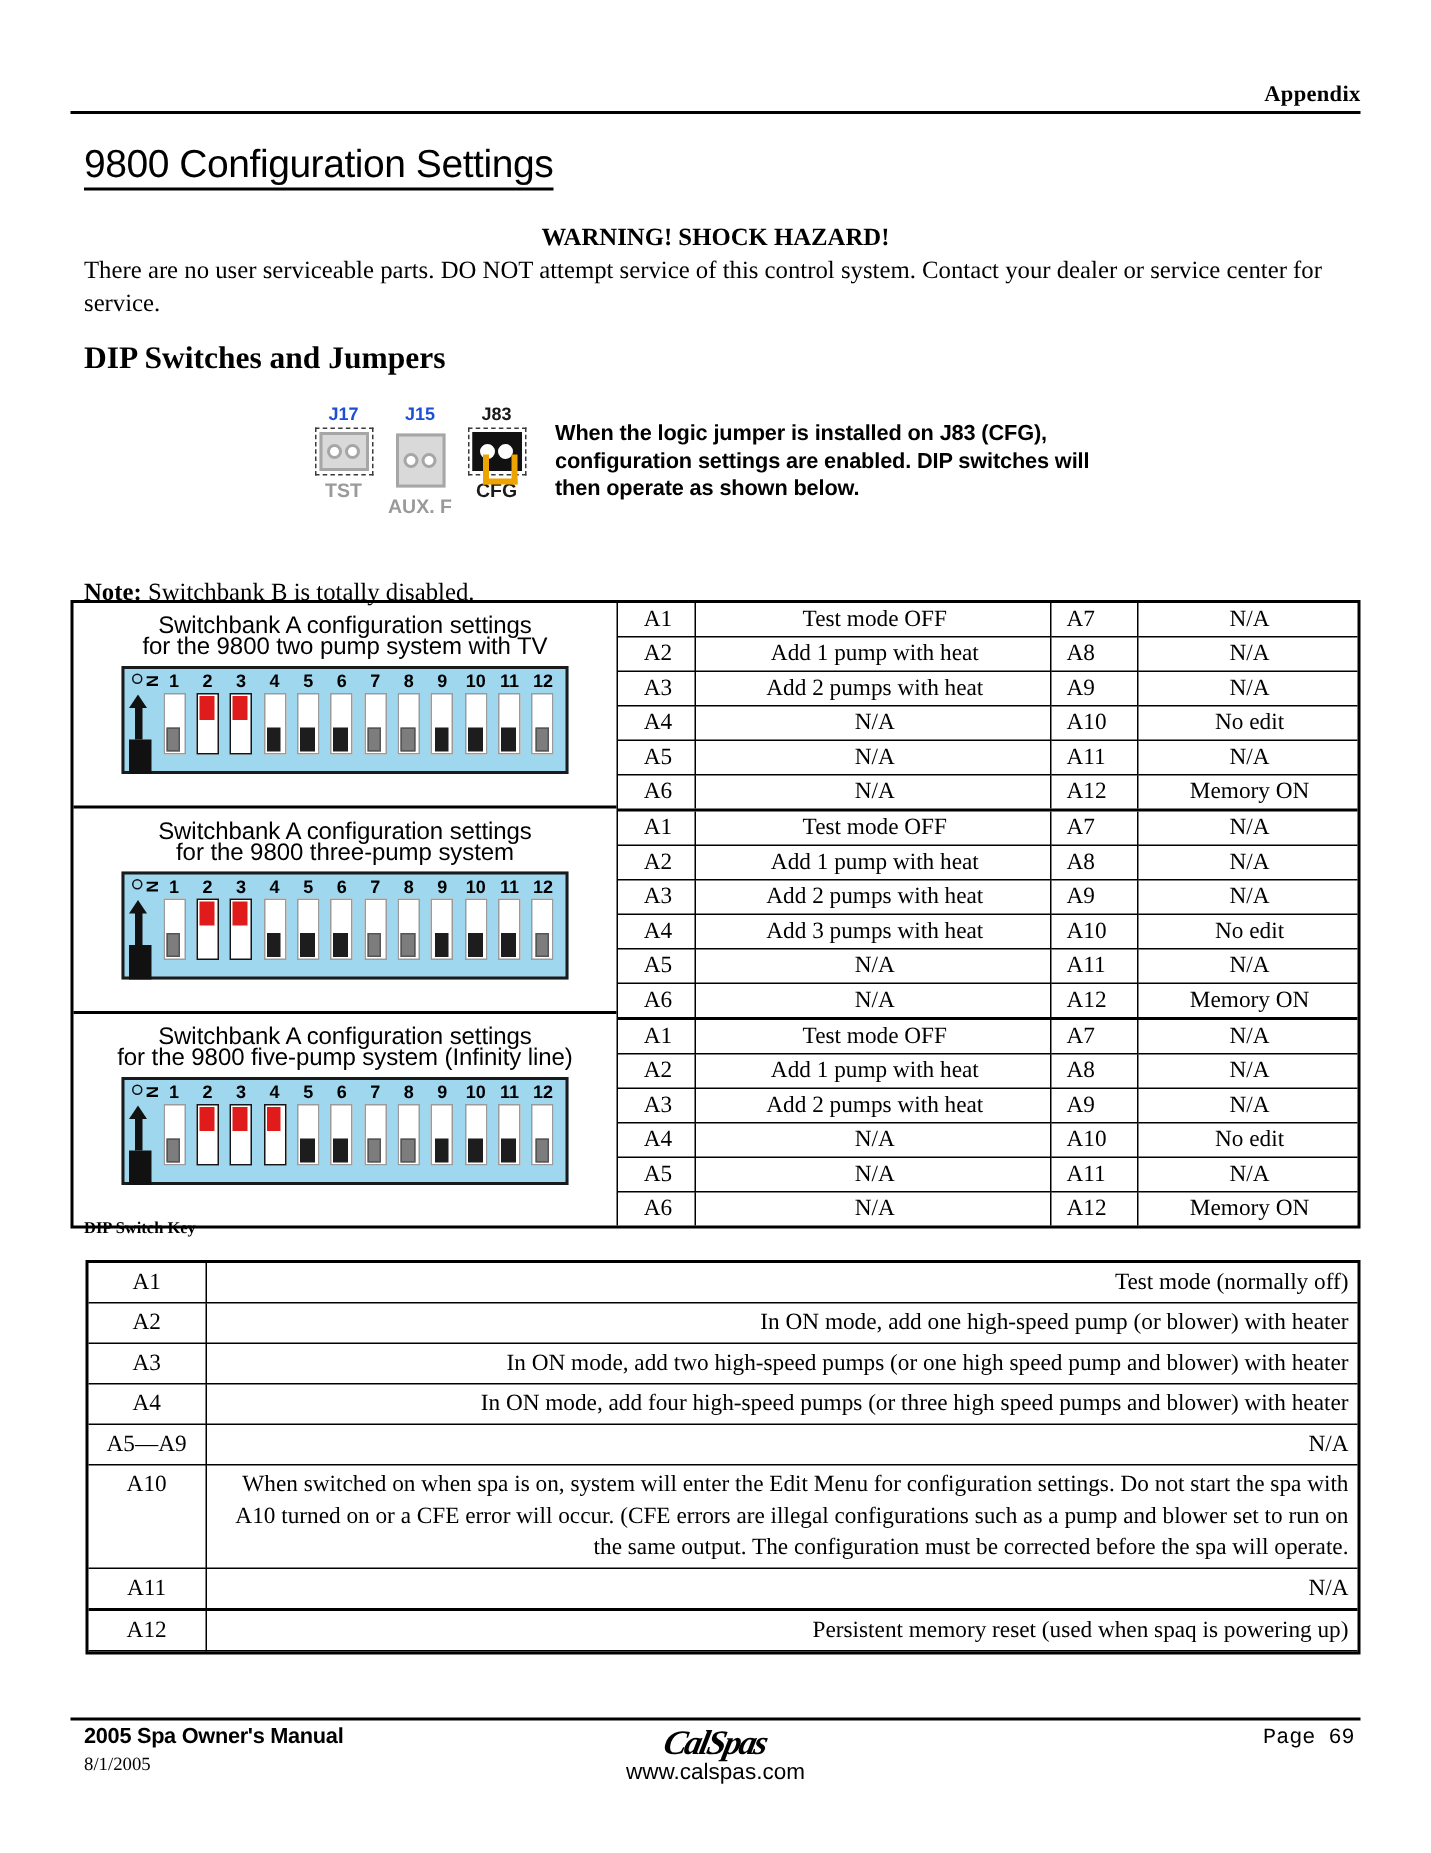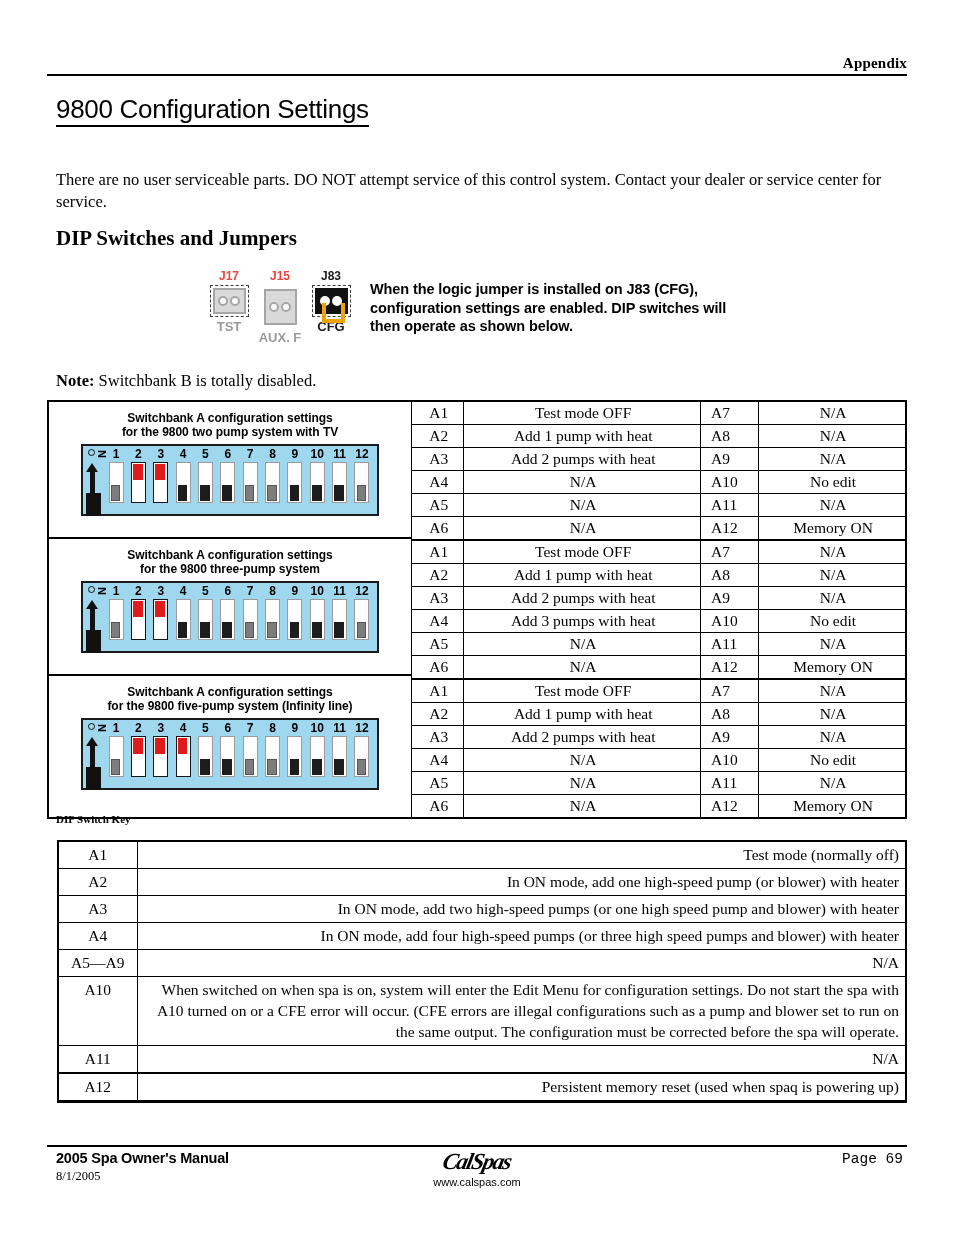--- a/index.html
+++ b/index.html
@@ -102,21 +102,21 @@
   .jmp {
     width: 46px;
     display: flex;
     flex-direction: column;
     align-items: center;
   }
   .jmp-label {
     font-family: "Liberation Sans", sans-serif;
     font-weight: bold;
     font-size: 12px;
-    color: #ef4444;
+    color: #1d4ed8;
     line-height: 13px;
     margin-bottom: 2px;
   }
   .jmp-label.dark { color: #1a1a1a; }
   .jmp-dash {
     border: 1.6px dashed #3a3a3a;
     padding: 2px;
   }
   .jmp-nodash { padding: 3.6px; }
   .jmp-body {
@@ -165,21 +165,21 @@
     line-height: 18.5px;
     color: #000;
     margin-left: 16px;
     padding-top: 12px;
     letter-spacing: -0.1px;
   }
 
   
   .note-b {
     position: absolute;
-    left: 56px; top: 371px;
+    left: 56px; top: 385px;
     font-size: 16.5px;
     font-family: "Liberation Serif", serif;
   }
   .note-b b { font-weight: bold; }
 
   
   .config-wrap {
     position: absolute;
     left: 47px; top: 400px;
     width: 860px;
@@ -202,22 +202,22 @@
     box-sizing: border-box;
     border-bottom: 2.5px solid #000;
     padding: 9px 8px 0 8px;
     display: flex;
     flex-direction: column;
     align-items: center;
   }
   .sb-cell:last-child { border-bottom: none; }
   .sb-caption {
     font-family: "Liberation Sans", sans-serif;
-    font-weight: bold;
-    font-size: 12px;
+    font-weight: normal;
+    font-size: 16px;
     line-height: 14px;
     text-align: center;
     margin-bottom: 5px;
     letter-spacing: -0.05px;
   }
 
   
   .dip {
     background: #9fd8ee;
     border: 2.2px solid #1a1a1a;
@@ -421,21 +421,21 @@
     font-weight: bold;
     font-style: italic;
     font-size: 23px;
     line-height: 25px;
     letter-spacing: -1.5px;
     transform: skewX(-12deg);
     display: inline-block;
   }
   .f-url {
     font-family: "Liberation Sans", sans-serif;
-    font-size: 11px;
+    font-size: 15px;
     line-height: 14px;
     margin-top: 1px;
   }
   .f-right {
     position: absolute;
     right: 4px; top: 2px;
     font-family: Liberation Mono, monospace;
     font-size: 14.5px;
   }
 </style>
@@ -444,20 +444,21 @@
 
 <div class="page">
 
   <div class="header">
     <div class="header-title">Appendix</div>
     <div class="header-rule"></div>
   </div>
 
   <div class="doc-title">9800 Configuration Settings</div>
 
+  <div class="warning-head">WARNING!  SHOCK HAZARD!</div>
   <div class="warning-body">There are no user serviceable parts. DO NOT attempt service of this control system. Contact your dealer or service center for service.</div>
 
   <div class="sec-heading">DIP Switches and Jumpers</div>
 
   <div class="jumper-fig">
     <div class="jumpers">
 
       <div class="jmp">
         <div class="jmp-label">J17</div>
         <div class="jmp-dash">

